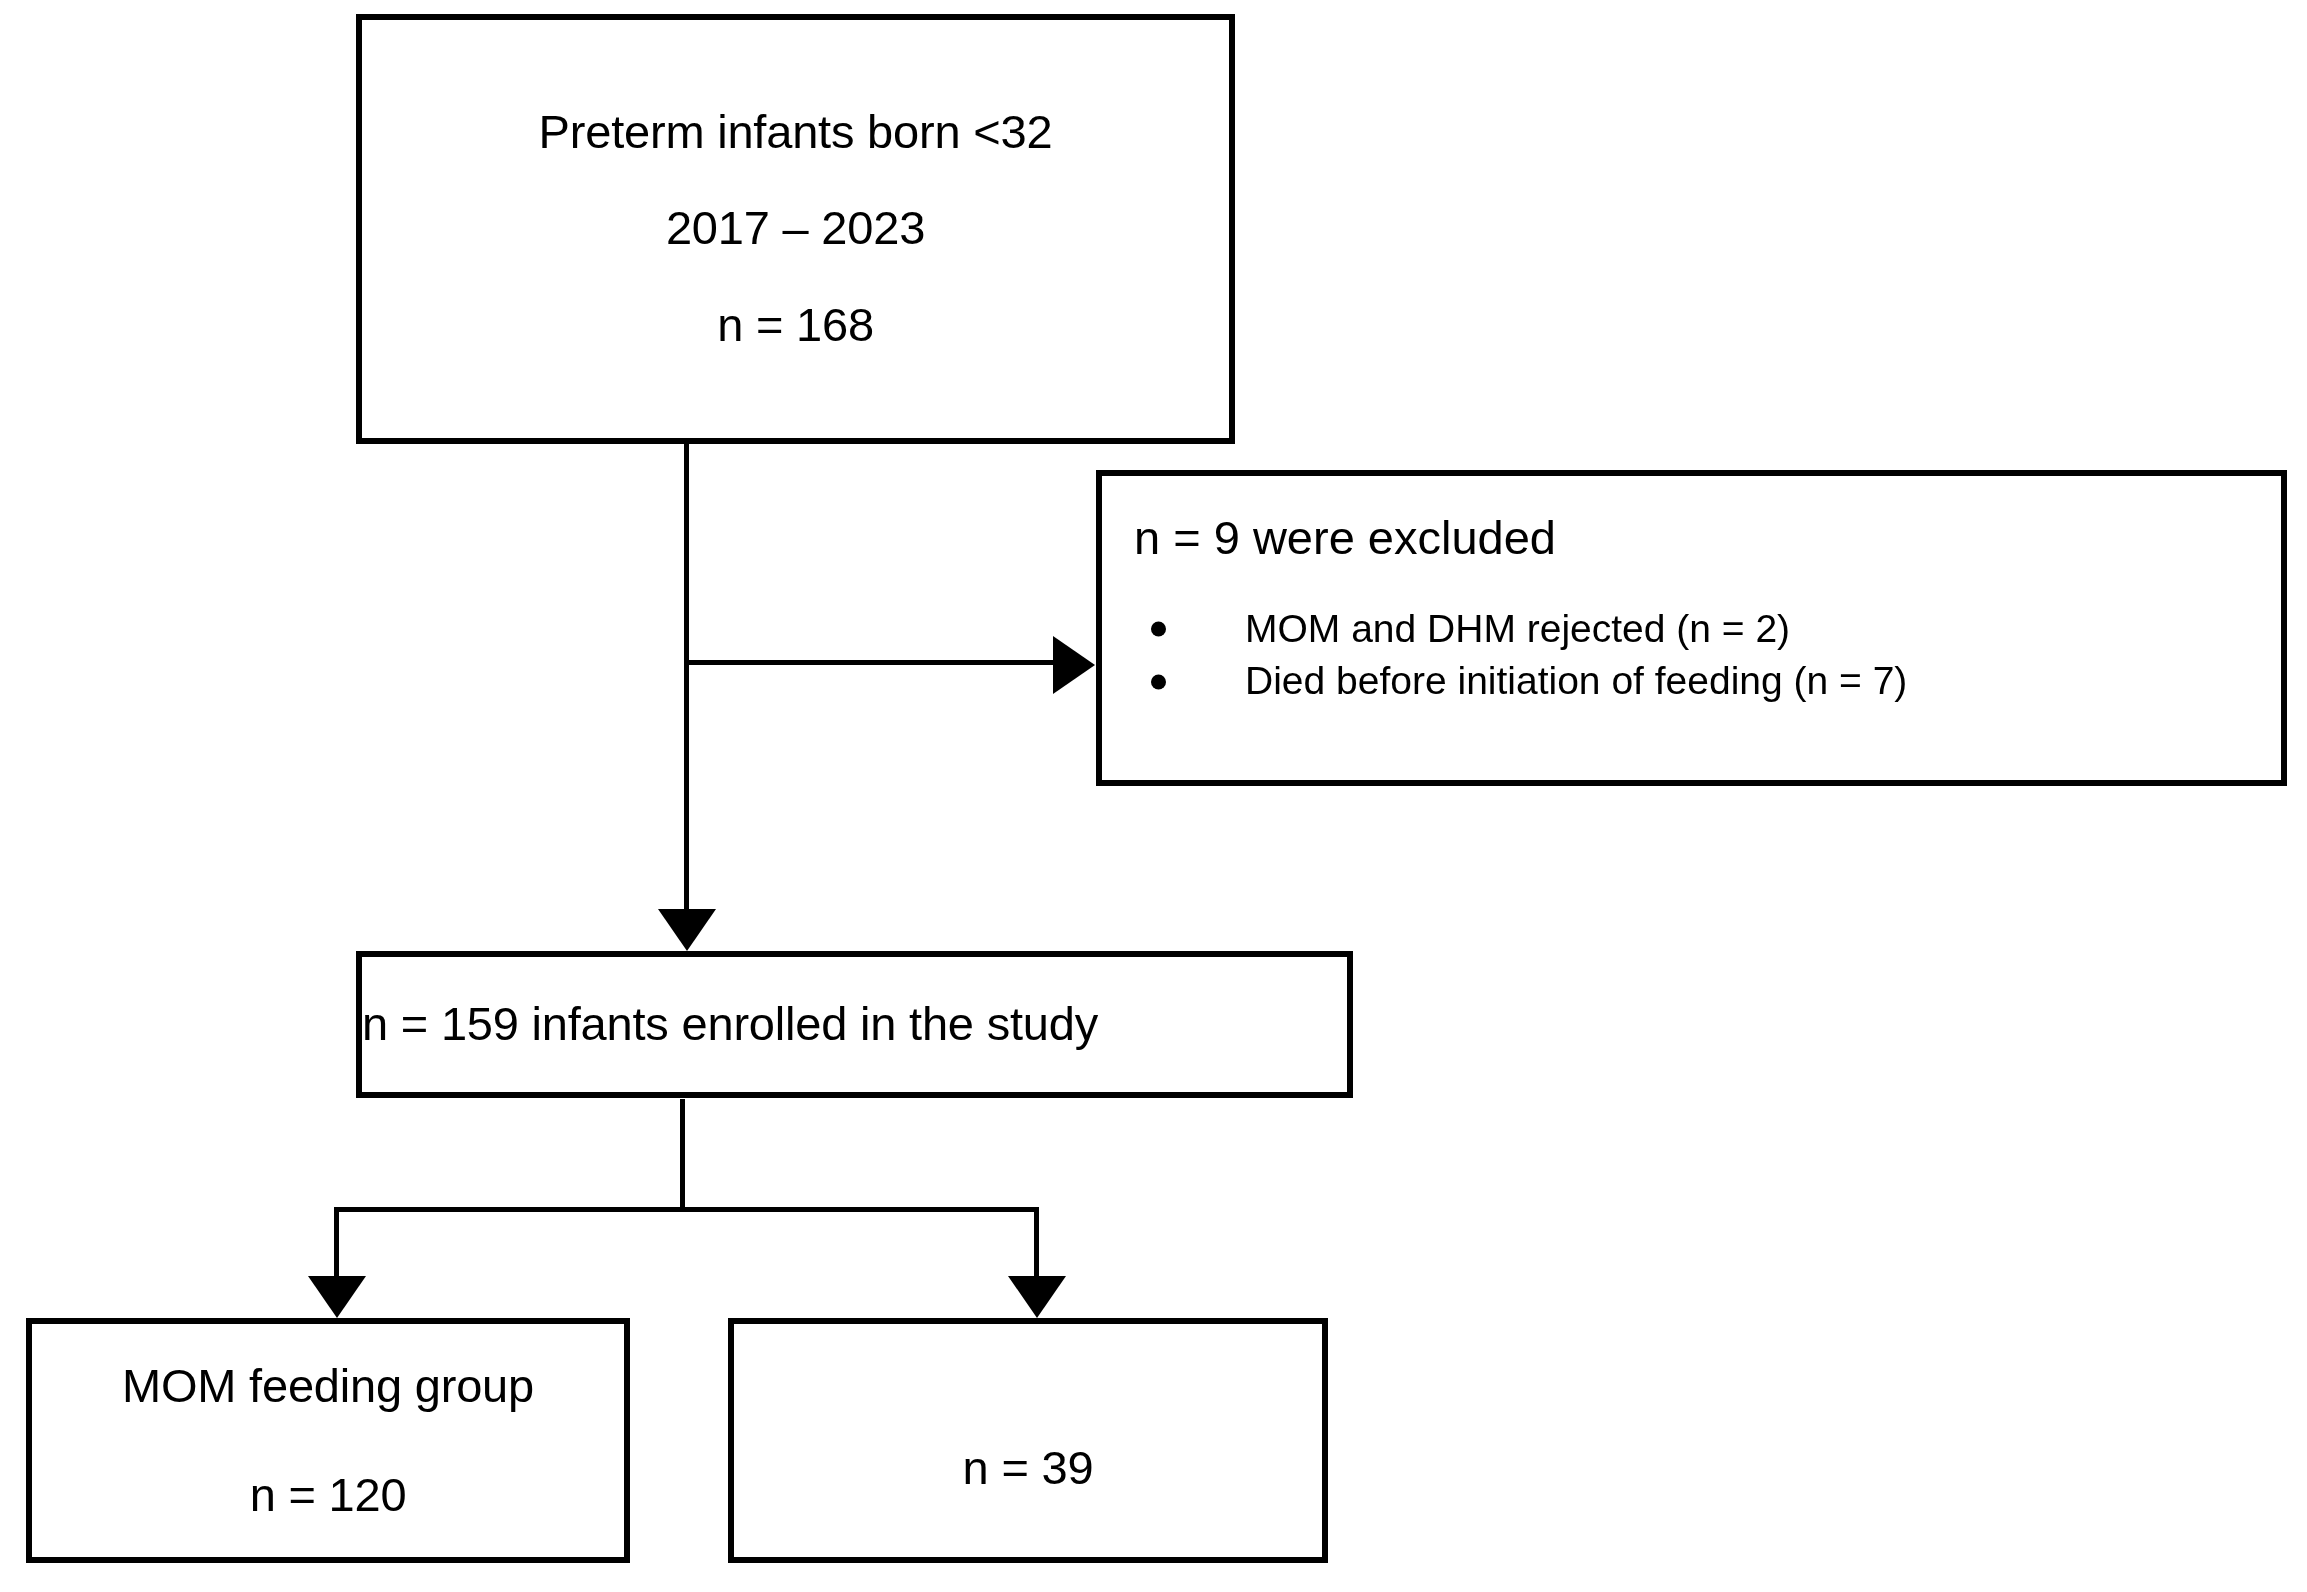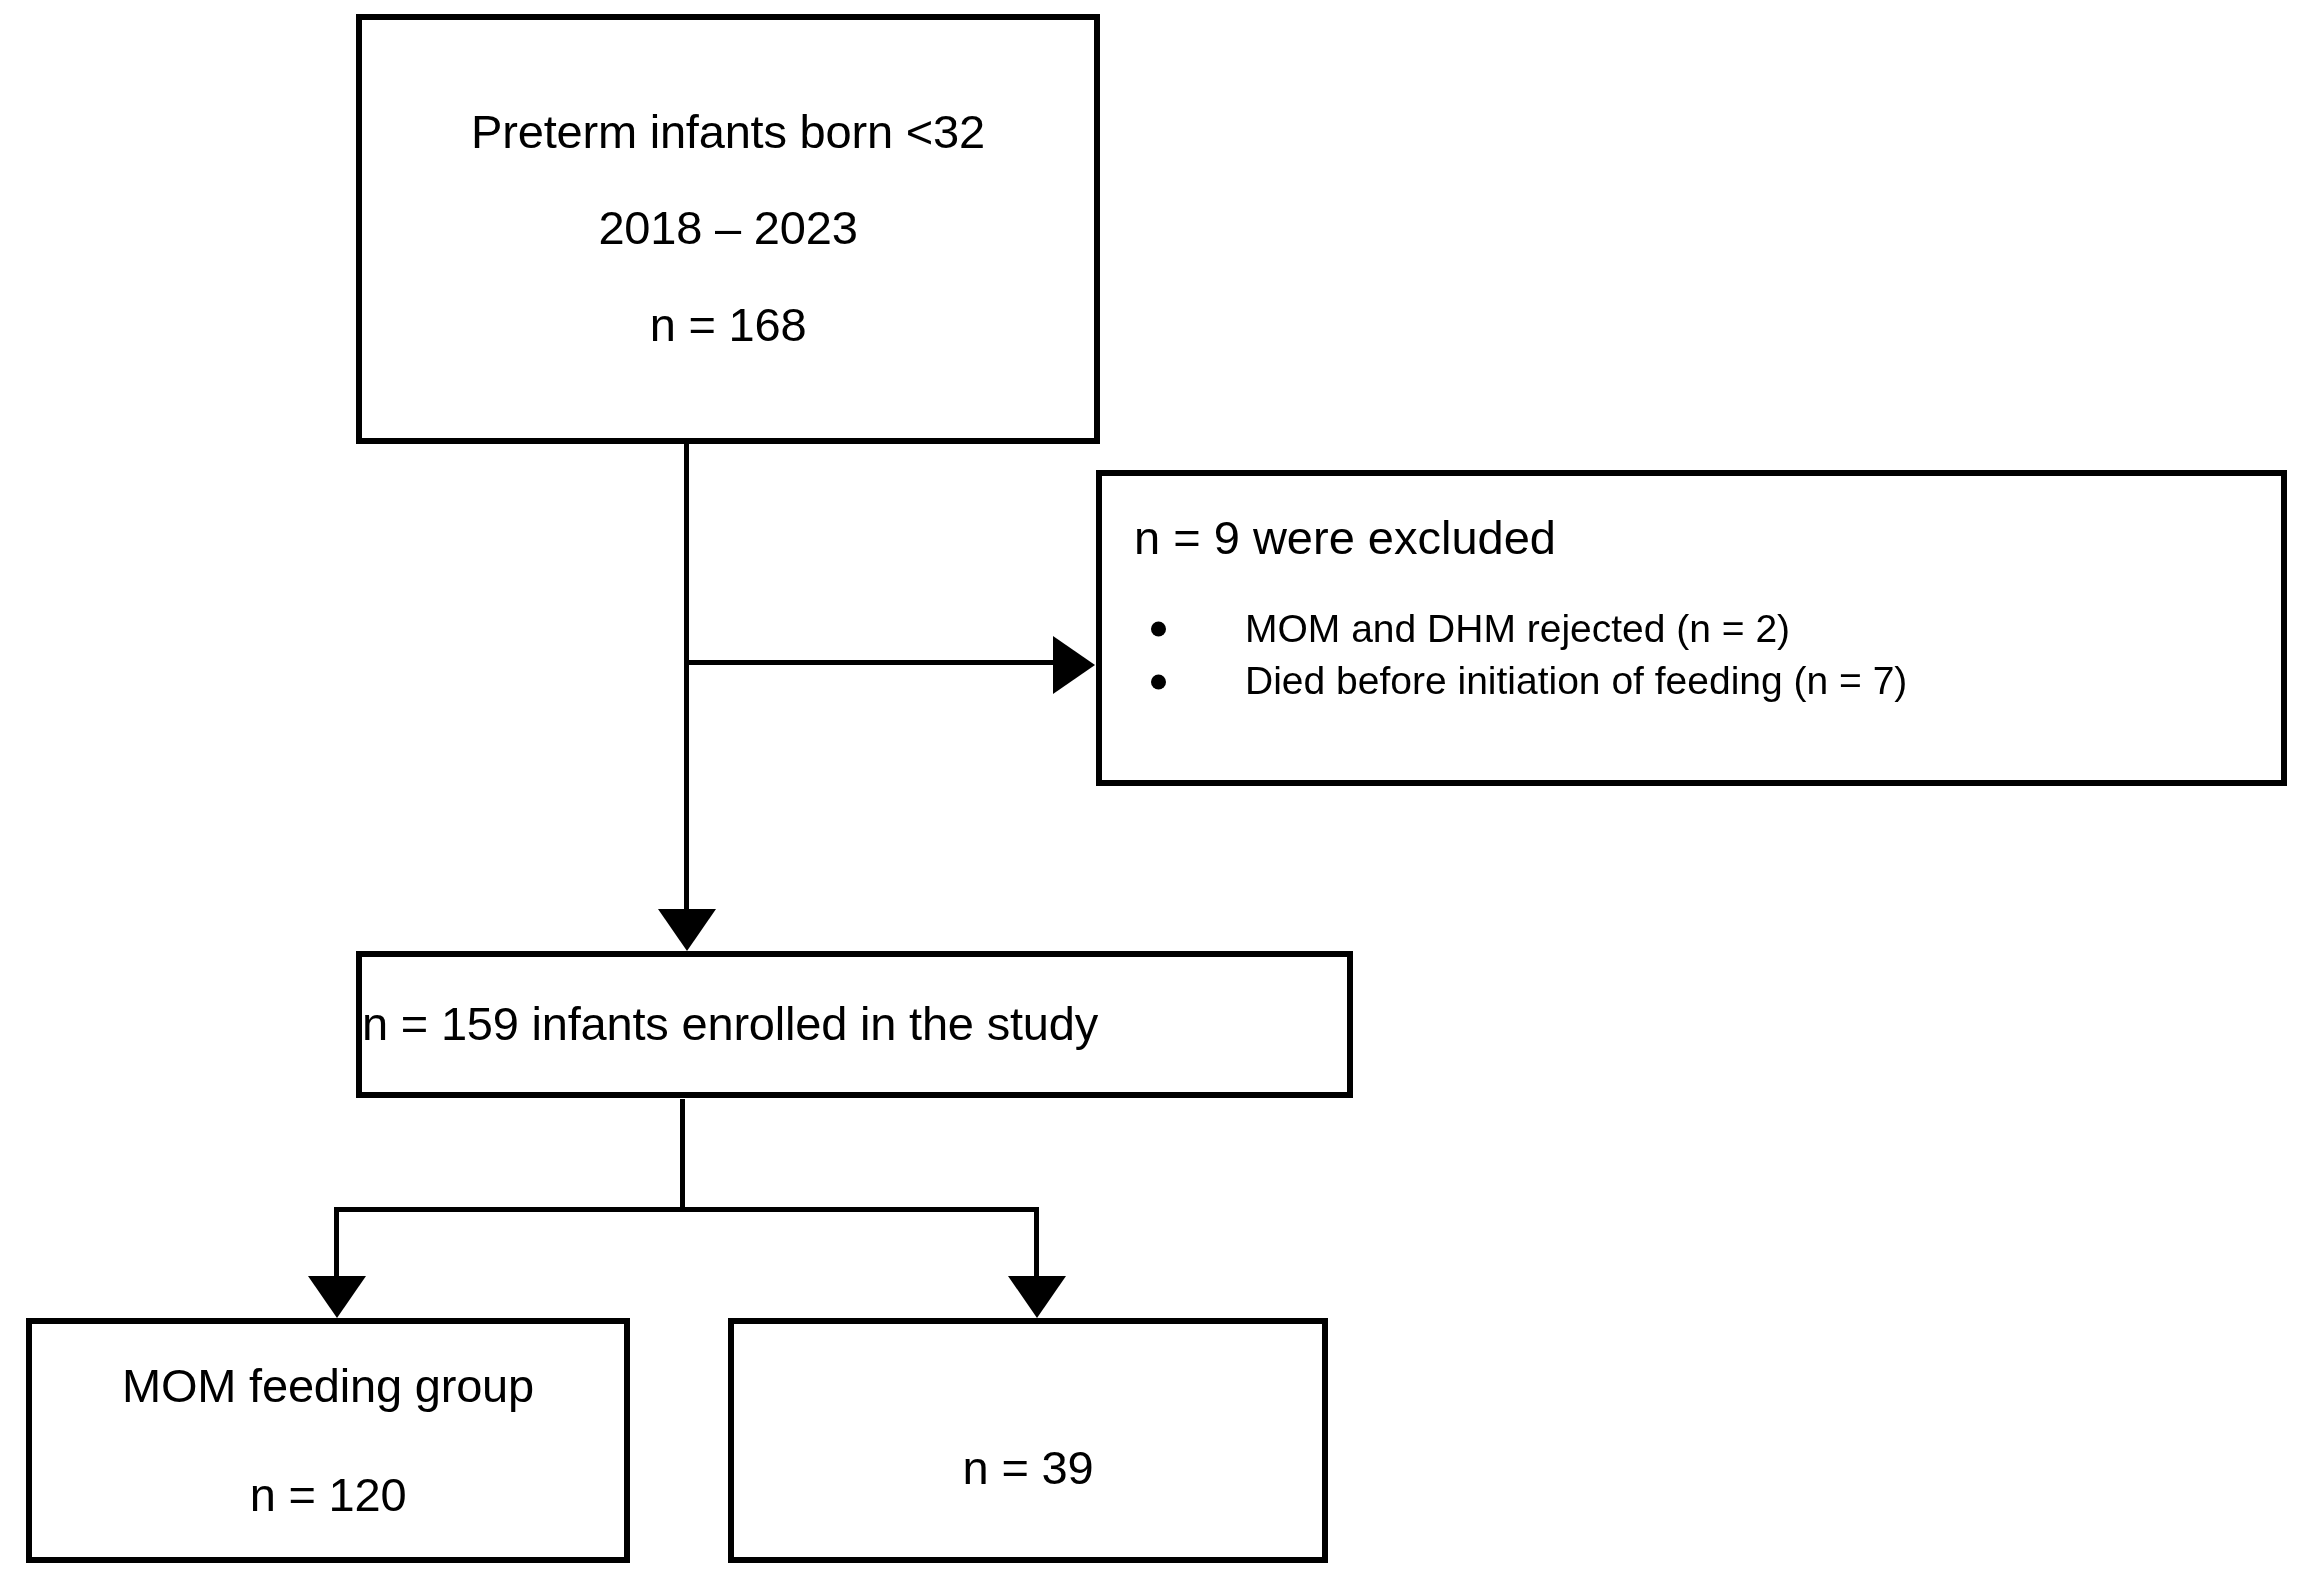--- a/index.html
+++ b/index.html
@@ -41,21 +41,21 @@
     font-weight: 400;
     letter-spacing: -0.2px;
     white-space: nowrap;
     color: #000000;
   }
 
   
   #box-screened {
     left: 356px;
     top: 13.5px;
-    width: 744px;
+    width: 879px;
     height: 430px;
     padding: 0 16.6px;
   }
   #box-screened .node-line { margin: 0; }
   #box-screened .gap-a { height: 44px; }
   #box-screened .gap-b { height: 44px; }
 
   
   #box-excluded {
     left: 1096px;
@@ -164,21 +164,21 @@
   #split-right-arrow   { left: 1008px; top: 1276px; }
 </style>
 </head>
 <body>
 
 <div id="flow-root">
 
   <div class="node-box" id="box-screened">
     <span class="node-line">Preterm infants born &lt;32</span>
     <span class="gap-a"></span>
-    <span class="node-line">2018 – 2023</span>
+    <span class="node-line">2017 – 2023</span>
     <span class="gap-b"></span>
     <span class="node-line">n = 168</span>
   </div>
 
   <div class="node-box" id="box-excluded">
     <span class="excl-title">n = 9 were excluded</span>
     <ul class="excl-list">
       <li>
         <span class="bullet-dot"></span>
         <span>MOM and DHM rejected (n = 2)</span>

